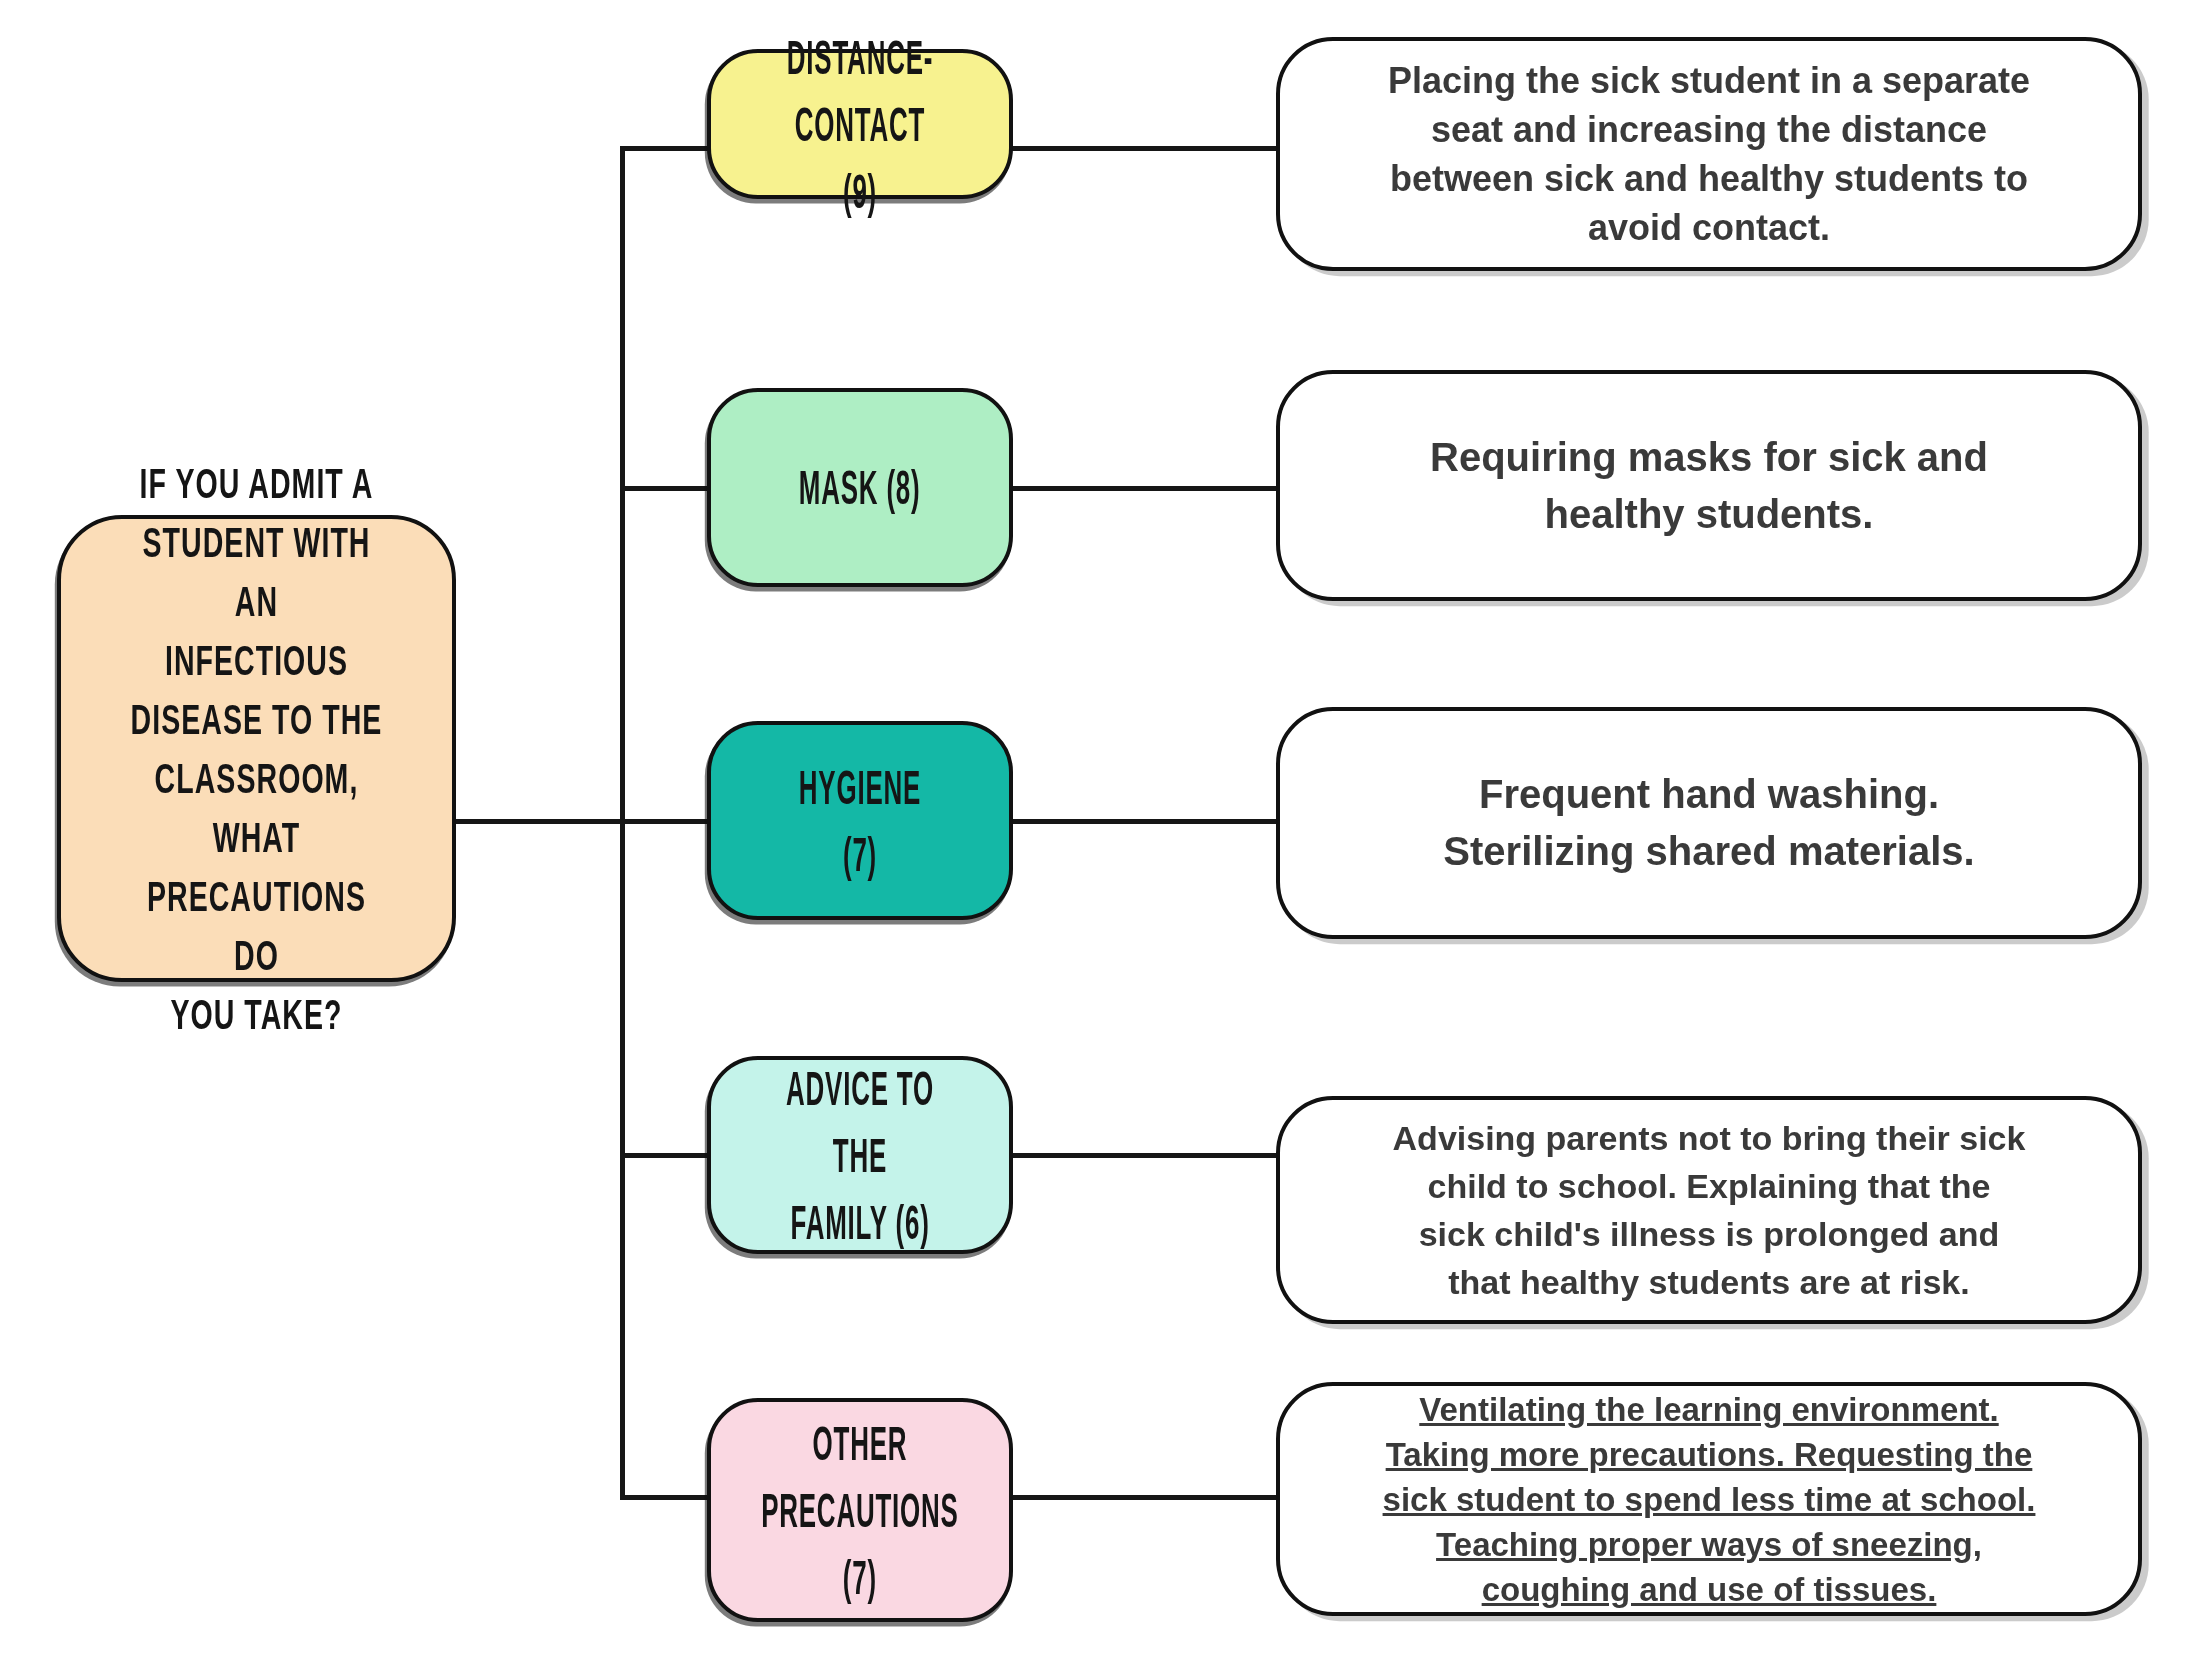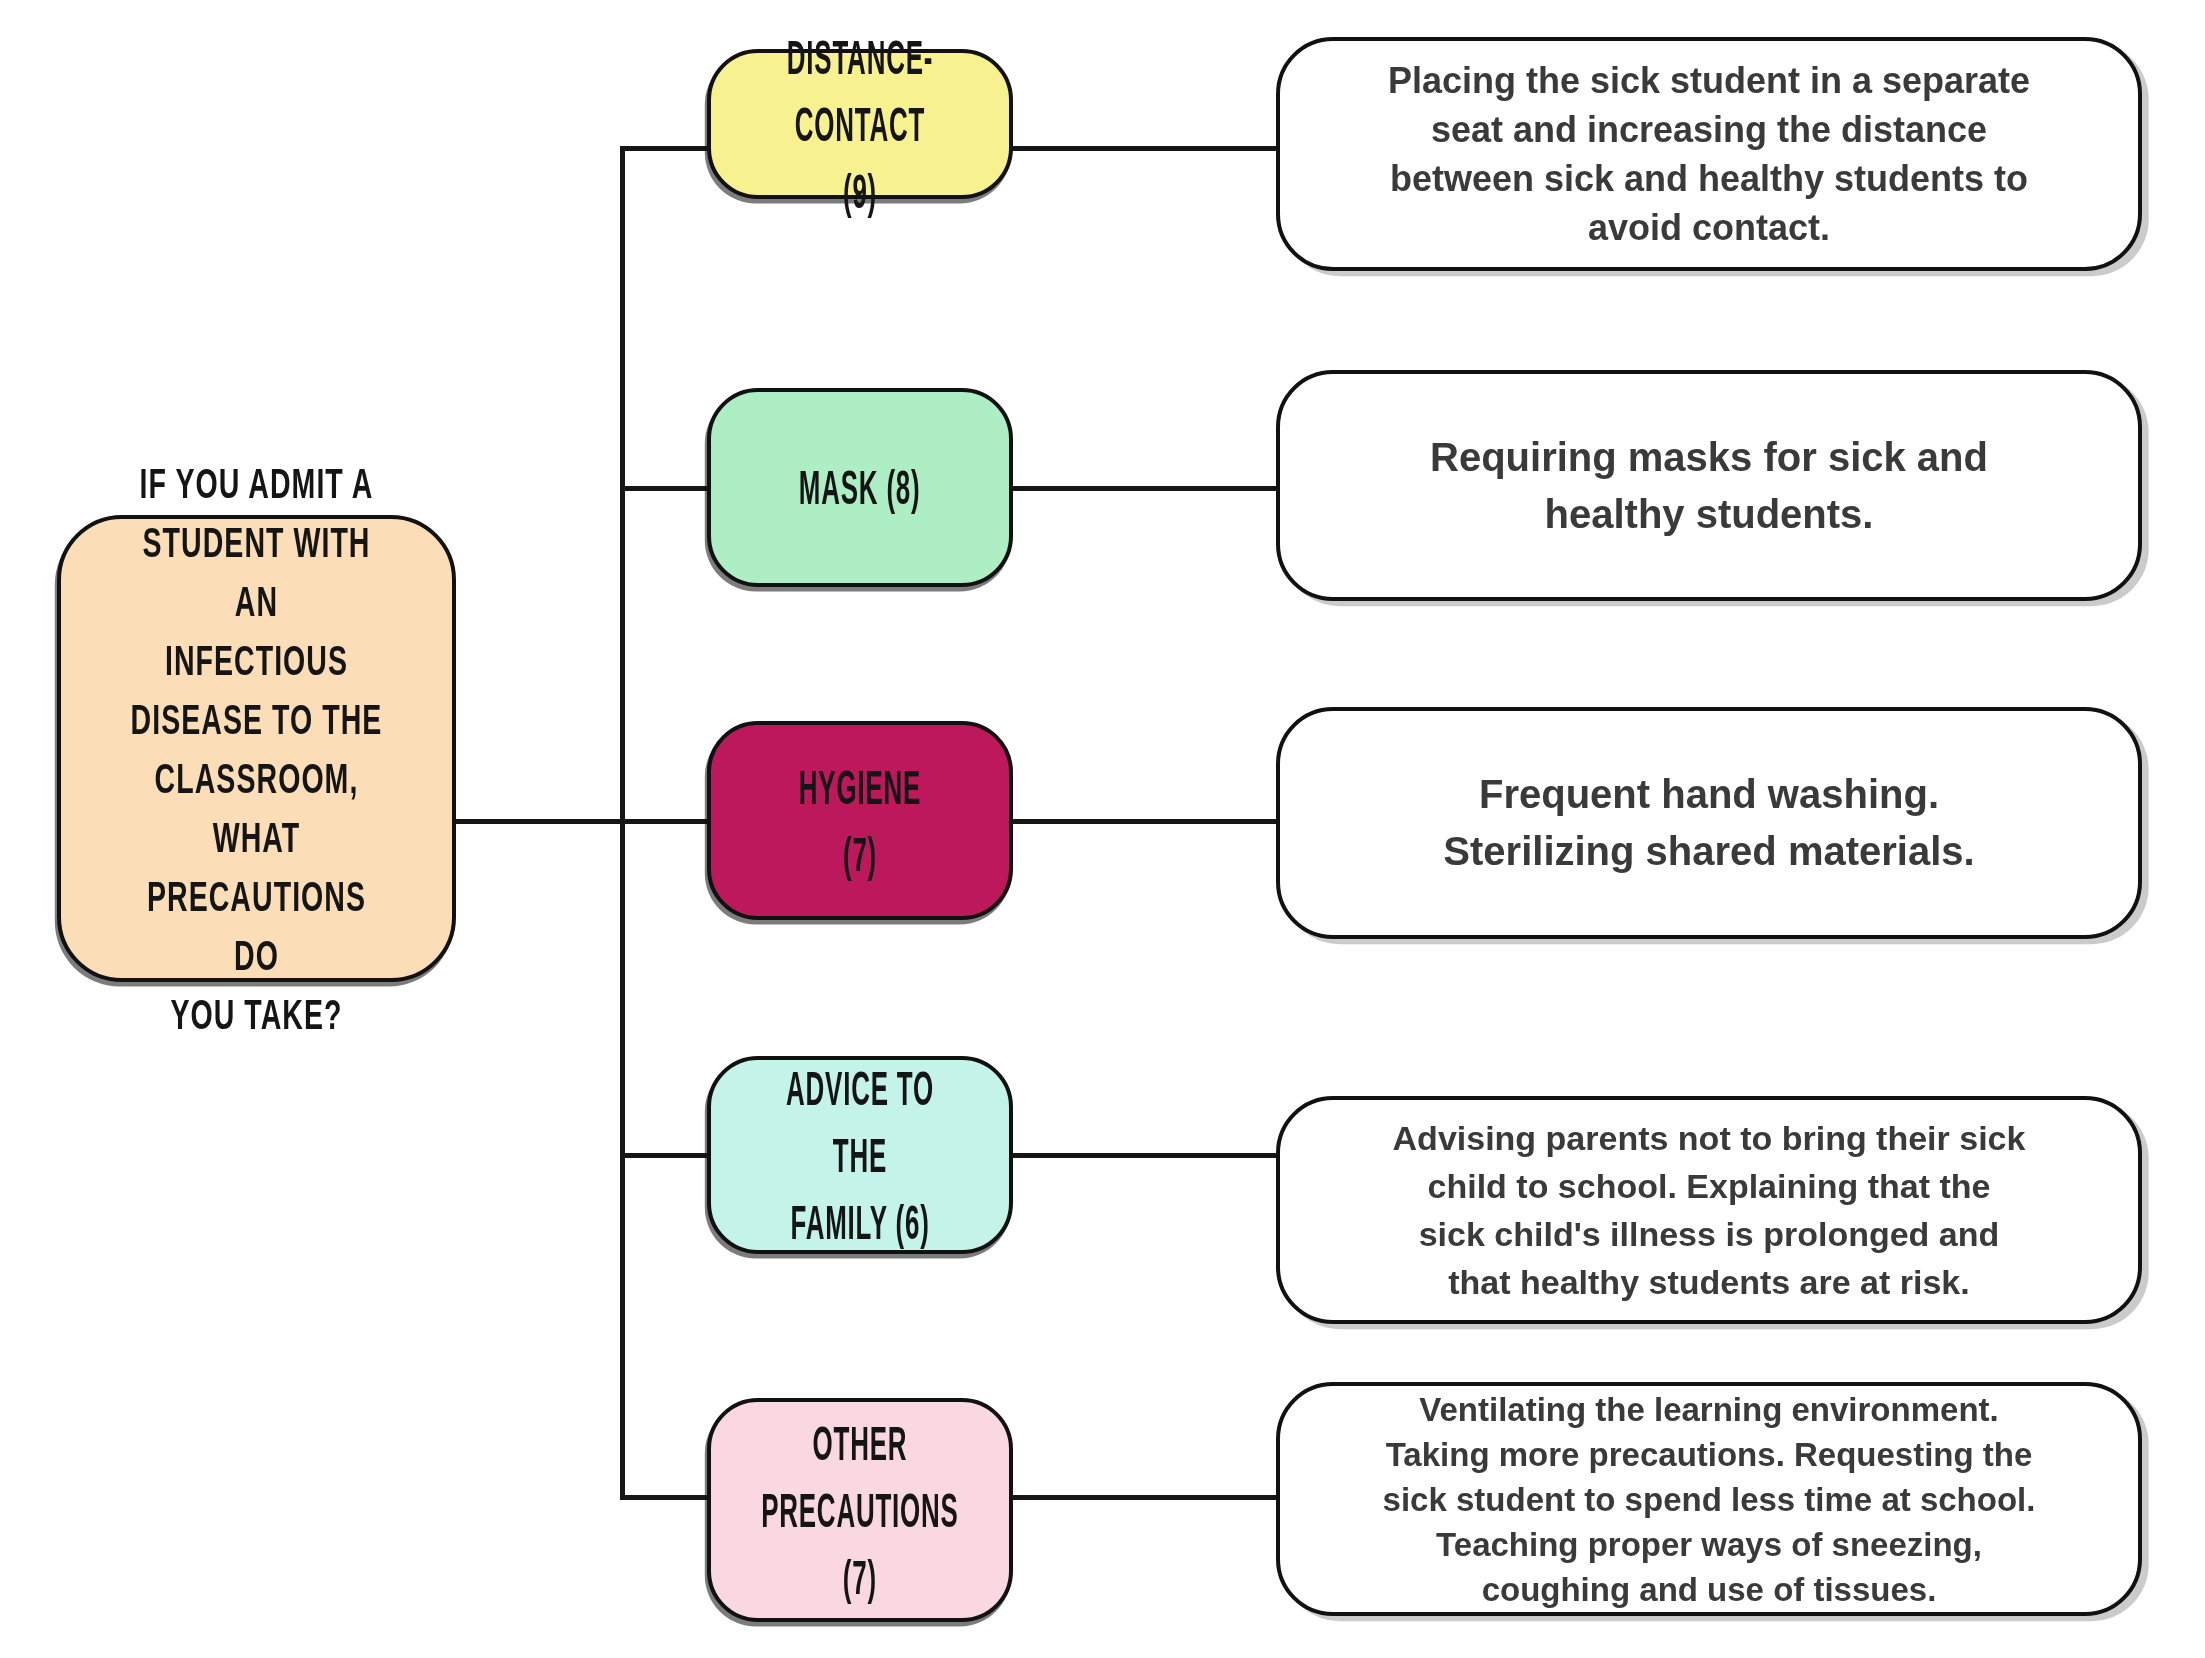--- a/index.html
+++ b/index.html
@@ -97,21 +97,21 @@
   .d0 { top: 37px;   height: 234px; }
   .d1 { top: 370px;  height: 231px; }
   .d2 { top: 707px;  height: 232px; }
   .d3 { top: 1096px; height: 228px; }
   .d4 { top: 1382px; height: 234px; }
 
   .d0 .desc-text { font-size: 36px; line-height: 49px; }
   .d1 .desc-text { font-size: 40px; line-height: 57px; }
   .d2 .desc-text { font-size: 40px; line-height: 57px; }
   .d3 .desc-text { font-size: 34px; line-height: 48px; }
-  .d4 .desc-text { font-size: 33px; line-height: 45px; }
+  .d4 .desc-text { font-size: 33px; line-height: 45px; text-decoration: underline; }
 </style>
 </head>
 <body>
 
 <div class="canvas">
 
   <div class="line v spine" style="background-color: rgb(22, 22, 22);"></div>
   <div class="line h trunk" style="background-color: rgb(22, 22, 22);"></div>
   <div class="line h bl0" style="background-color: rgb(22, 22, 22);"></div>
   <div class="line h bl1" style="background-color: rgb(22, 22, 22);"></div>
@@ -133,21 +133,21 @@
 YOU TAKE?</span>
   </div>
 
   <div class="box cat b0" style="background-color: rgb(247, 242, 143);">
     <span class="hand">DISTANCE-CONTACT
 (9)</span>
   </div>
   <div class="box cat b1" style="background-color: rgb(174, 238, 196);">
     <span class="hand">MASK (8)</span>
   </div>
-  <div class="box cat b2" style="background-color: #be185d;">
+  <div class="box cat b2" style="background-color: #14b8a6;">
     <span class="hand">HYGIENE (7)</span>
   </div>
   <div class="box cat b3" style="background-color: rgb(196, 243, 234);">
     <span class="hand">ADVICE TO THE
 FAMILY (6)</span>
   </div>
   <div class="box cat b4" style="background-color: rgb(250, 216, 226);">
     <span class="hand">OTHER
 PRECAUTIONS (7)</span>
   </div>

